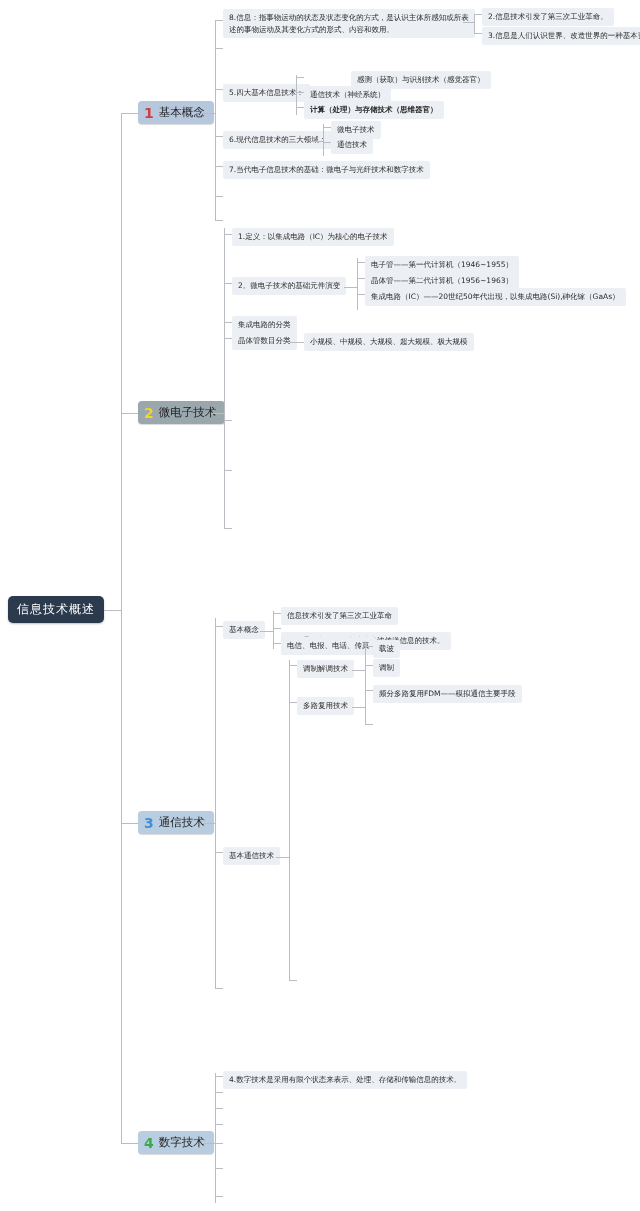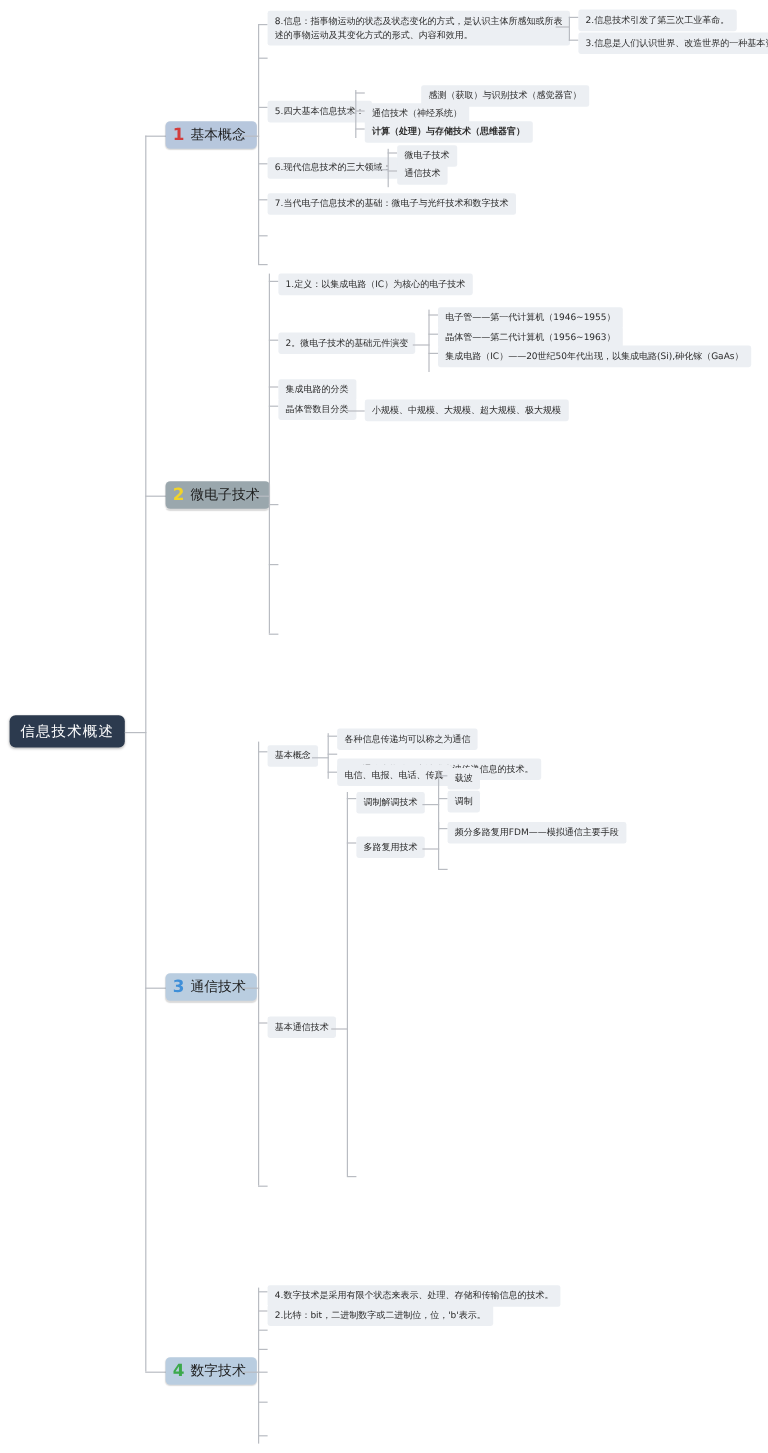--- a/index.html
+++ b/index.html
@@ -192,21 +192,21 @@
   <div class="ln h" style="left:215px; top:852px; width:8px;"></div>
   <div class="ln h" style="left:215px; top:988px; width:8px;"></div>
 
   <div class="box" style="left:223px; top:621px;">基本概念</div>
   <div class="ln h" style="left:260px; top:631px; width:14px;"></div>
   <div class="ln v" style="left:273px; top:611px; height:38px;"></div>
   <div class="ln h" style="left:273px; top:613px; width:8px;"></div>
   <div class="ln h" style="left:273px; top:628px; width:8px;"></div>
   <div class="ln h" style="left:273px; top:643px; width:8px;"></div>
 
-  <div class="box" style="left:281px; top:607px;">各种信息传递均可以称之为通信</div>
+  <div class="box" style="left:281px; top:607px;">信息技术引发了第三次工业革命</div>
   <div class="box" style="left:281px; top:632px;">现代通信专指使用电波或光波传递信息的技术。</div>
   <div class="box" style="left:281px; top:637px;">电信、电报、电话、传真</div>
 
   <div class="box" style="left:223px; top:847px;">基本通信技术</div>
   <div class="ln h" style="left:276px; top:857px; width:14px;"></div>
   <div class="ln v" style="left:289px; top:660px; height:320px;"></div>
   <div class="ln h" style="left:289px; top:665px; width:8px;"></div>
   <div class="ln h" style="left:289px; top:702px; width:8px;"></div>
   <div class="ln h" style="left:289px; top:980px; width:8px;"></div>
 
@@ -237,15 +237,14 @@
 
   <div class="ln h" style="left:215px; top:1076px; width:8px;"></div>
   <div class="ln h" style="left:215px; top:1092px; width:8px;"></div>
   <div class="ln h" style="left:215px; top:1108px; width:8px;"></div>
   <div class="ln h" style="left:215px; top:1124px; width:8px;"></div>
   <div class="ln h" style="left:215px; top:1143px; width:8px;"></div>
   <div class="ln h" style="left:215px; top:1168px; width:8px;"></div>
   <div class="ln h" style="left:215px; top:1196px; width:8px;"></div>
 
   <div class="box" style="left:223px; top:1071px;">4.数字技术是采用有限个状态来表示、处理、存储和传输信息的技术。</div>
-  <div class="box" style="left:223px; top:1087px;">2.比特：bit，二进制数字或二进制位，位，'b'表示。</div>
 
 </div>
 
 </body></html>

